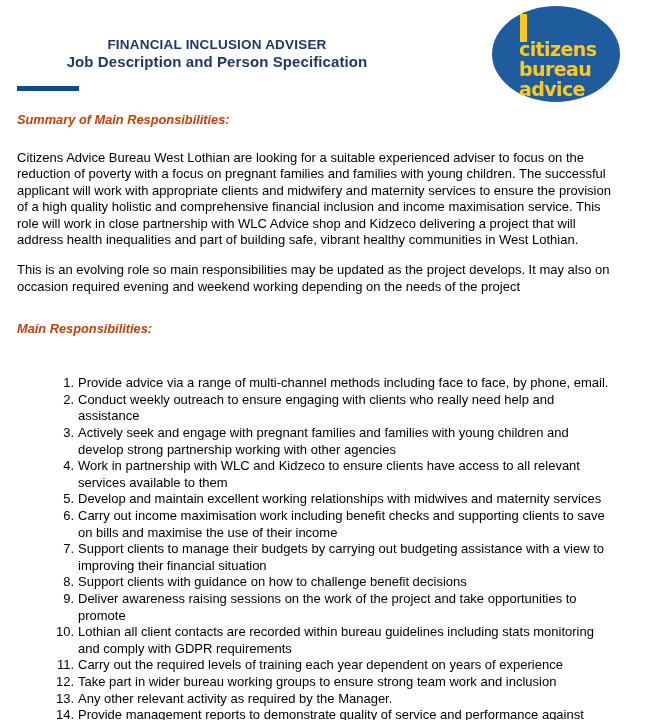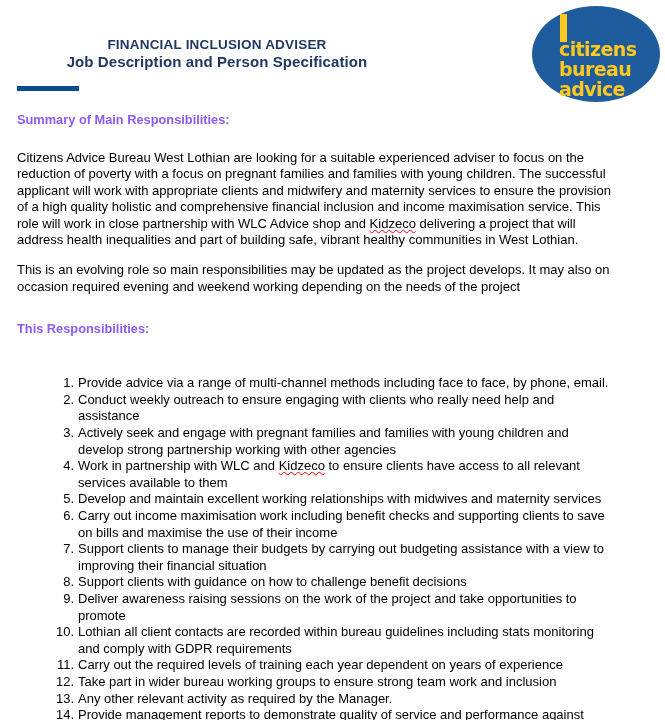--- a/index.html
+++ b/index.html
@@ -68,21 +68,21 @@
     left: 17px;
     top: 86px;
     width: 62px;
     height: 5px;
     background: #0B4C8C;
   }
 
   
   .logo {
     position: absolute;
-    left: 532px;
+    left: 492px;
     top: 6px;
     width: 130px;
     height: 97px;
   }
   .logo-circle {
     position: absolute;
     left: 0;
     top: 0;
     width: 128px;
     height: 96px;
@@ -115,41 +115,41 @@
   .content {
     position: absolute;
     left: 0;
     top: 112px;
     width: 665px;
   }
 
   .section-heading {
     font-size: 12.8px;
     font-weight: bold;
-    color: #8b5cf6;
+    color: #c2410c;
     margin: 0;
     padding: 0 0 0 17px;
     line-height: 16px;
+    font-style: italic;
   }
 
   .para {
     font-size: 13px;
     line-height: 16.4px;
     color: #000000;
     margin: 0;
     padding: 0 40px 0 17px;
     text-align: left;
   }
 
   .spacer-14 { height: 14px; }
   .spacer-22 { height: 22px; }
   .spacer-26 { height: 26px; }
 
   .misspelled {
-    text-decoration: underline;
     text-decoration-style: wavy;
     text-decoration-color: #FF0000;
     text-decoration-thickness: 1px;
     text-underline-offset: 1px;
   }
 
   
   ol.resp-list {
     margin: 16px;
     padding: 0 34px 0 62px;
@@ -210,21 +210,21 @@
     <div class="spacer-22"></div>
 
     <p class="para"><span>Citizens Advice Bureau West Lothian are looking for a suitable experienced adviser to focus on the reduction of poverty with a focus on pregnant families and families with young children.  The successful applicant will work with appropriate clients and midwifery and maternity services to ensure the provision of a high quality holistic and comprehensive financial inclusion and income maximisation service. This role will work in close partnership with WLC Advice shop and </span><span class="misspelled">Kidzeco</span><span> delivering a project that will address health inequalities and part of building safe, vibrant healthy communities in West Lothian.</span></p>
 
     <div class="spacer-14"></div>
 
     <p class="para">This is an evolving role so main responsibilities may be updated as the project develops.    It may also on occasion required evening and weekend working depending on the needs of the project</p>
 
     <div class="spacer-26"></div>
 
-    <div class="section-heading">This Responsibilities:</div>
+    <div class="section-heading">Main Responsibilities:</div>
 
     <div class="spacer-22"></div>
 
     <ol class="resp-list" id="resp-list">
         <li><span>Provide advice via a range of multi-channel methods including face to face, by phone, email.</span></li>
         <li><span>Conduct weekly outreach to ensure engaging with clients who really need help and assistance</span></li>
         <li><span>Actively seek and engage with pregnant families and families with young children and develop strong partnership working with other agencies</span></li>
         <li><span>Work in partnership with WLC and </span><span class="misspelled">Kidzeco</span><span> to ensure clients have access to all relevant services available to them</span></li>
         <li><span>Develop and maintain excellent working relationships with midwives and maternity services</span></li>
         <li><span>Carry out income maximisation work including benefit checks and supporting clients to save on bills and maximise the use of their income</span></li>

